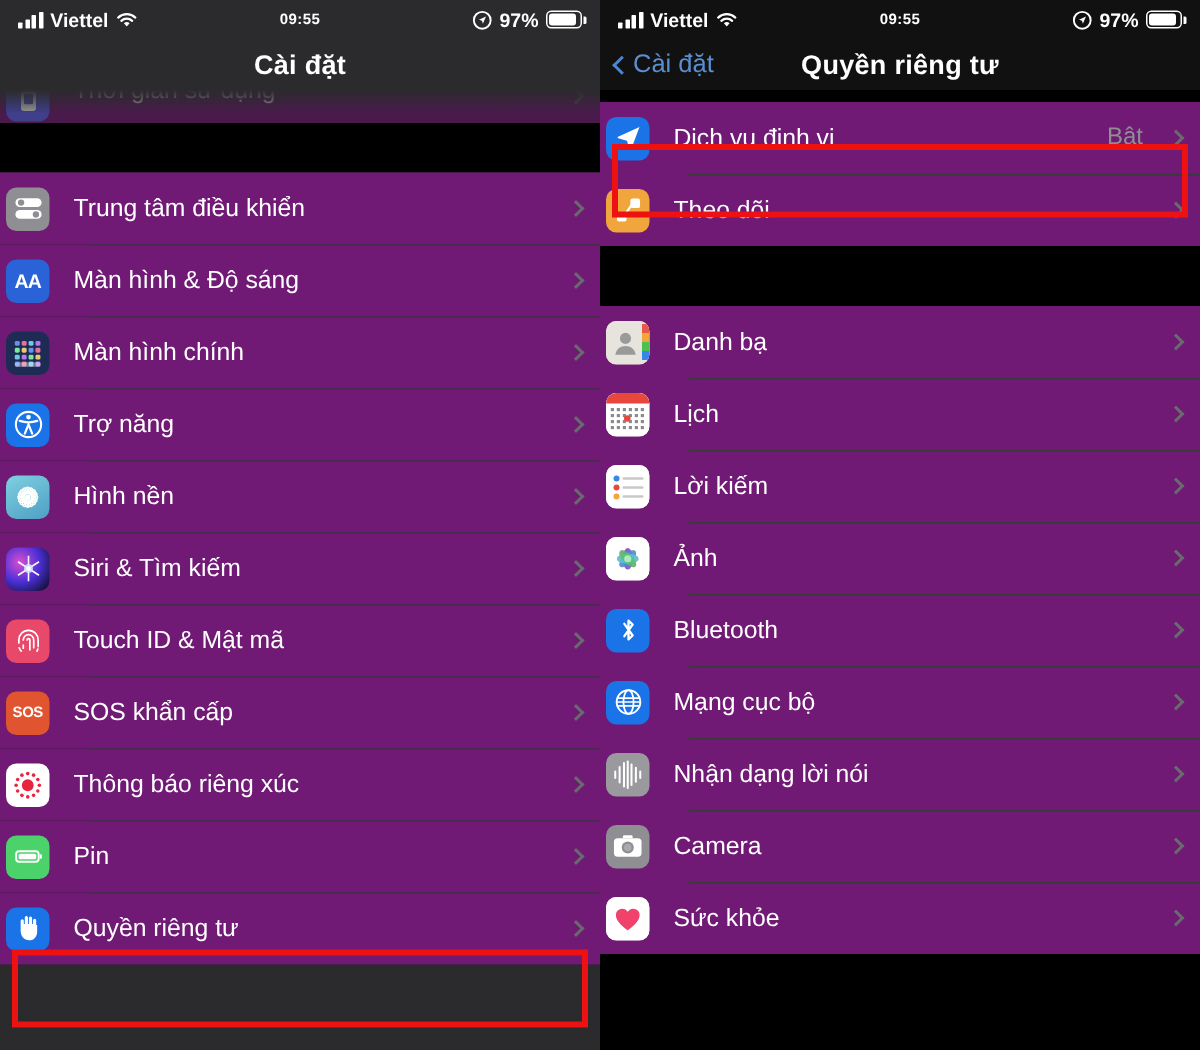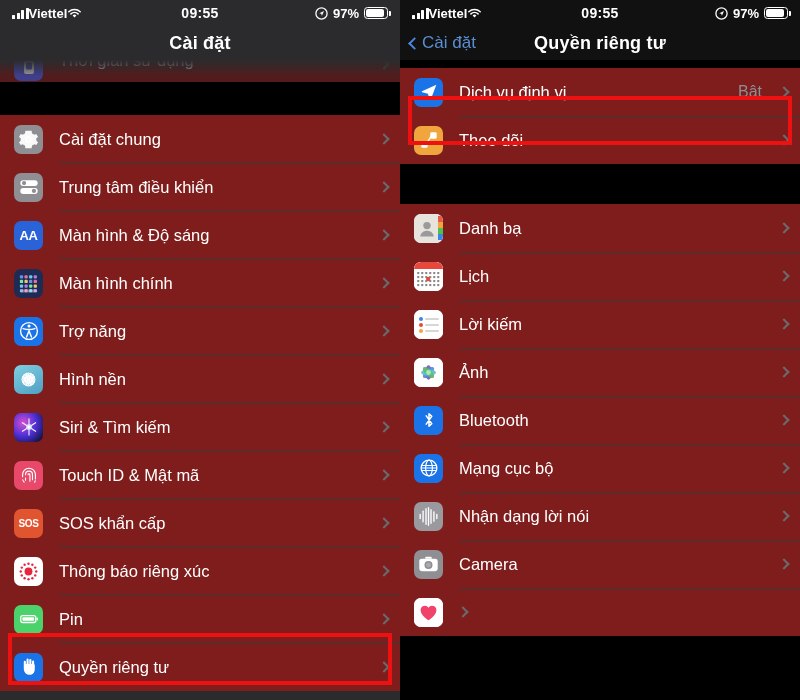--- a/index.html
+++ b/index.html
@@ -11,22 +11,22 @@
   .screen.left { background:#2b2b2d; }
   .screen.right { background:#000; }
 
   
   .statusbar {
     height:26px; display:flex; align-items:center; padding:0 12px;
     color:#fff; font-size:13px; font-weight:bold; position:relative;
     background:#2b2b2d;
   }
   .screen.right .statusbar { background:#111; }
-  .sb-left { display:flex; align-items:center; gap:0; }
-  .sb-center { position:absolute; left:0; right:0; text-align:center; font-size:14px; letter-spacing:.3px; pointer-events:none;}
+  .sb-left { display:flex; align-items:center; gap:5px; }
+  .sb-center { position:absolute; left:0; right:0; text-align:center; font-size:10px; letter-spacing:.3px; pointer-events:none;}
   .sb-right { margin-left:auto; display:flex; align-items:center; gap:5px; position:relative; z-index:2;}
   .bars { display:flex; align-items:flex-end; gap:1.5px; height:11px; }
   .bars i { display:block; width:3px; background:#fff; border-radius:.5px; }
   .bars i:nth-child(1){height:4px}.bars i:nth-child(2){height:6px}
   .bars i:nth-child(3){height:8.5px}.bars i:nth-child(4){height:11px}
   .carrier { font-size:13px; font-weight:bold; }
   .battbox { width:24px; height:12px; border:1.5px solid #fff; border-radius:3.5px; position:relative; }
   .battbox::after{content:"";position:absolute;right:-3.5px;top:3px;width:2px;height:5px;background:#fff;border-radius:0 1px 1px 0;}
   .battfill { position:absolute; left:1.3px; top:1.3px; bottom:1.3px; width:18px; background:#fff; border-radius:2px; }
   .pct { font-size:13px; font-weight:bold; }
@@ -42,22 +42,22 @@
     color:#fff; font-size:18px; font-weight:bold; letter-spacing:.2px;
   }
   .nav-back { display:flex; align-items:center; gap:3px; padding-left:10px; color:#4a86d8; z-index:2; }
   .nav-back .chev { display:block; width:9px; height:9px; border-left:2.6px solid #4a86d8; border-bottom:2.6px solid #4a86d8; transform:rotate(45deg); }
   .nav-back-label { font-size:17px; color:#5a8ed0; }
 
   
   .list { background:#1c1c1e; }
   .gap { background:#000; }
   .row {
-    display:flex; align-items:center; height:48px; padding-left:14px; padding-right:12px;
-    background:#7f1d1d; position:relative;
+    display:flex; align-items:center; height:48px; padding-left:4px; padding-right:12px;
+    background:#701a75; position:relative;
   }
   .row + .row::before {
     content:""; position:absolute; left:59px; right:0; top:0; height:1px; background:#39393c;
   }
   .icon { width:29px; height:29px; border-radius:7px; flex:none; margin-right:16px;
           display:flex; align-items:center; justify-content:center; overflow:hidden; position:relative; }
   .label { color:#fff; font-size:16.5px; flex:1; white-space:nowrap; }
   .value { color:#8e8e93; font-size:16px; margin-right:18px; }
   .chevron { width:8px; height:8px; border-top:2px solid #6a6a6e; border-right:2px solid #6a6a6e;
              transform:rotate(45deg); flex:none; }
@@ -128,30 +128,20 @@
             </svg>
         </span>
         <span class="label">Thời gian sử dụng</span>
         <span class="chevron"></span>
       </div>
     </div>
 
     <div class="gap" style="height:33px;"></div>
 
     <div class="list" id="left-list">
-        <div class="row">
-          <span class="icon" style="background: rgb(142, 142, 147);">
-            <svg width="21" height="21" viewBox="0 0 24 24">
-              <path fill="#fff" d="M12 8.3a3.7 3.7 0 1 0 0 7.4 3.7 3.7 0 0 0 0-7.4Zm0 5.6a1.9 1.9 0 1 1 0-3.8 1.9 1.9 0 0 1 0 3.8Z"></path>
-              <path fill="#fff" d="M21 12c0-.5 0-1-.1-1.5l2-1.5-2-3.4-2.3 1a8.9 8.9 0 0 0-2.6-1.5L15.6 2H8.4L8 5.1a8.9 8.9 0 0 0-2.6 1.5l-2.3-1-2 3.4 2 1.5a9.4 9.4 0 0 0 0 3l-2 1.5 2 3.4 2.3-1A8.9 8.9 0 0 0 8 18.9l.4 3.1h7.2l.4-3.1a8.9 8.9 0 0 0 2.6-1.5l2.3 1 2-3.4-2-1.5c.1-.5.1-1 .1-1.5Z" opacity=".95"></path>
-            </svg>
-          </span>
-          <span class="label">Cài đặt chung</span>
-          <span class="chevron"></span>
-        </div>
         <div class="row">
           <span class="icon" style="background: rgb(142, 142, 147);">
             <svg width="22" height="22" viewBox="0 0 24 24">
               <rect x="2.5" y="4.5" width="19" height="6.4" rx="3.2" fill="#fff"></rect>
               <circle cx="6.6" cy="7.7" r="2.3" fill="#8e8e93"></circle>
               <rect x="2.5" y="13.1" width="19" height="6.4" rx="3.2" fill="#fff"></rect>
               <circle cx="17.4" cy="16.3" r="2.3" fill="#8e8e93"></circle>
             </svg>
           </span>
           <span class="label">Trung tâm điều khiển</span>
@@ -511,19 +501,20 @@
           <span class="label">Camera</span>
           <span class="chevron"></span>
         </div>
         <div class="row">
           <span class="icon" style="background: rgb(255, 255, 255);">
             <svg width="29" height="29" viewBox="0 0 29 29">
               <rect width="29" height="29" fill="#fff"></rect>
               <path d="M14.5 22.2S6.6 17.3 6.6 12.2a4.3 4.3 0 0 1 7.9-2.4 4.3 4.3 0 0 1 7.9 2.4c0 5.1-7.9 10-7.9 10Z" fill="#f0426a"></path>
             </svg>
           </span>
+          <span class="label">Sức khỏe</span>
           <span class="chevron"></span>
         </div>
       </div>
 
     <div class="hl" style="left:8px; top:96px; width:384px; height:49px;"></div>
   </div>
 </div>
 
 </body></html>

